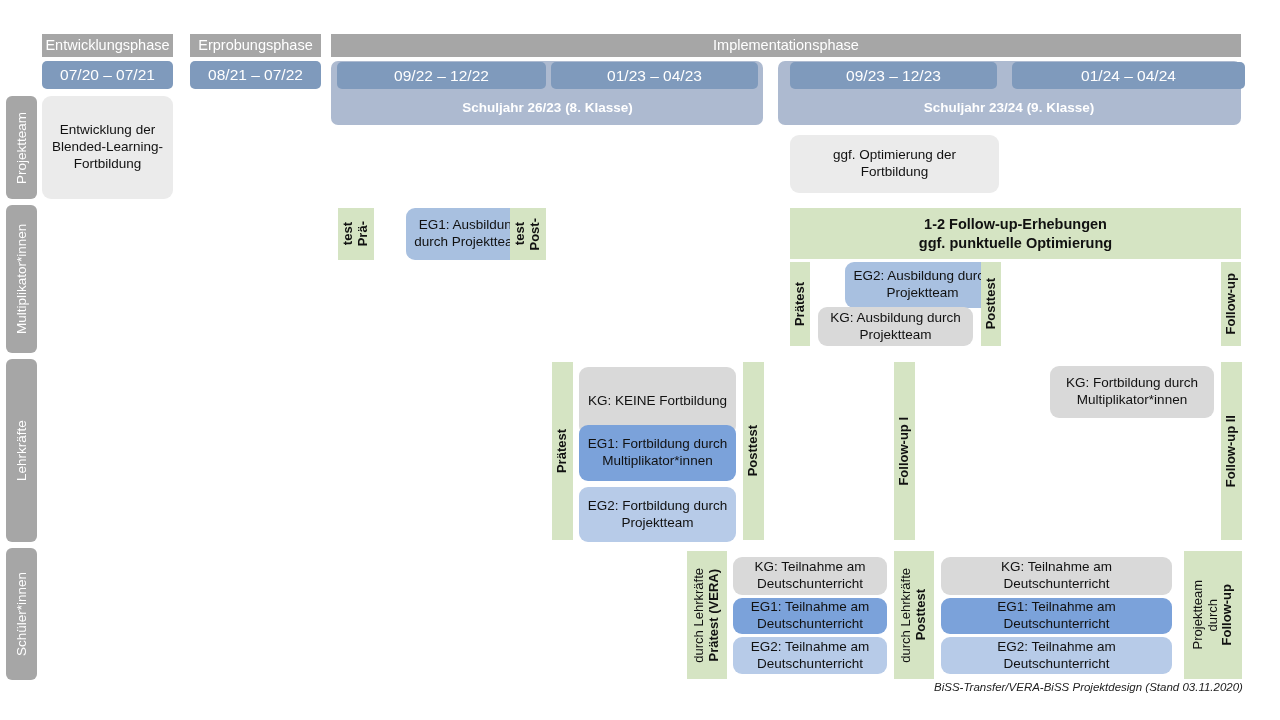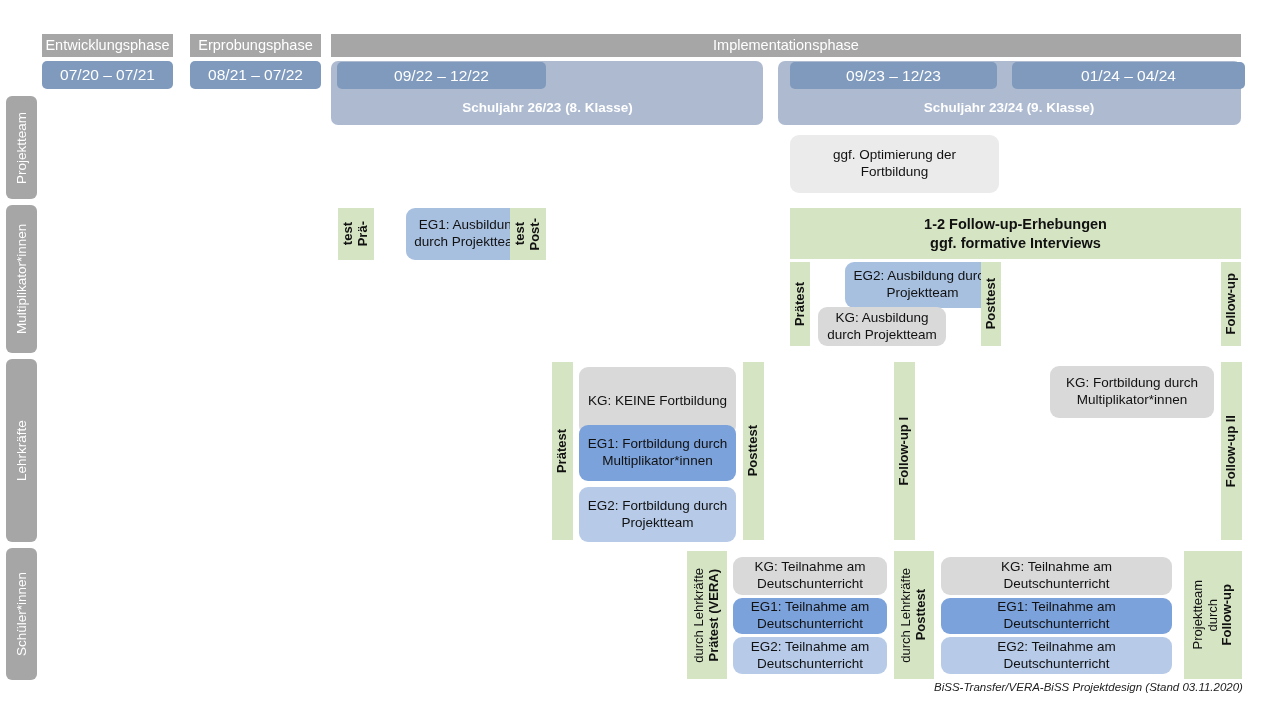--- a/index.html
+++ b/index.html
@@ -75,20 +75,23 @@
     <span>07/20 – 07/21</span>
   </div>
   <div class="box period" style="left:190px;top:61px;width:131px;height:28px;">
     <span>08/21 – 07/22</span>
   </div>
 
   <div class="yearwrap" style="left:331px;top:61px;width:432px;height:64px;"></div>
   <div class="box period" style="left:337px;top:62px;width:209px;height:27px;">
     <span>09/22 – 12/22</span>
   </div>
+  <div class="box period" style="left:551px;top:62px;width:207px;height:27px;">
+    <span>01/23 – 04/23</span>
+  </div>
   <div class="box" style="left:337px;top:96px;width:421px;height:22px;color:#ffffff;font-size:13.5px;font-weight:bold;">
     <span>Schuljahr 26/23 (8. Klasse)</span>
   </div>
 
   <div class="yearwrap" style="left:778px;top:61px;width:463px;height:64px;"></div>
   <div class="box period" style="left:790px;top:62px;width:207px;height:27px;">
     <span>09/23 – 12/23</span>
   </div>
   <div class="box period" style="left:1012px;top:62px;width:233px;height:27px;">
     <span>01/24 – 04/24</span>
@@ -103,20 +106,23 @@
   <div class="box siderail" style="left:6px;top:205px;width:31px;height:148px;">
     <span>Multiplikator*innen</span>
   </div>
   <div class="box siderail" style="left:6px;top:359px;width:31px;height:183px;">
     <span>Lehrkräfte</span>
   </div>
   <div class="box siderail" style="left:6px;top:548px;width:31px;height:132px;">
     <span>Schüler*innen</span>
   </div>
 
+  <div class="box grey" style="left:42px;top:96px;width:131px;height:103px;padding:4px 8px;">
+    <span>Entwicklung der Blended-Learning-Fortbildung</span>
+  </div>
   <div class="box grey" style="left:790px;top:135px;width:209px;height:58px;padding:4px 10px;">
     <span>ggf. Optimierung der Fortbildung</span>
   </div>
 
   <div class="vcol" style="left:338px;top:208px;width:36px;height:52px;">
     <div class="vstack">
       <span class="vtext">Prä-</span>
       <span class="vtext">test</span>
     </div>
   </div>
@@ -128,31 +134,31 @@
   <div class="vcol" style="left:510px;top:208px;width:36px;height:52px;">
     <div class="vstack">
       <span class="vtext">Post-</span>
       <span class="vtext">test</span>
     </div>
   </div>
 
   <div class="box green-band" style="left:790px;top:208px;width:451px;height:51px;">
     <div>
       <span class="twoline">1-2 Follow-up-Erhebungen</span>
-      <span class="twoline">ggf. formative Interviews</span>
+      <span class="twoline">ggf. punktuelle Optimierung</span>
     </div>
   </div>
 
   <div class="vcol" style="left:790px;top:262px;width:20px;height:84px;">
     <span class="vtext">Prätest</span>
   </div>
   <div class="box blue-mid" style="left:818px;top:262px;width:155px;height:46px;padding:2px 6px;">
     <span>EG2: Ausbildung durch Projektteam</span>
   </div>
-  <div class="box grey2" style="left:818px;top:307px;width:128px;height:39px;padding:2px 6px;">
+  <div class="box grey2" style="left:818px;top:307px;width:155px;height:39px;padding:2px 6px;">
     <span>KG: Ausbildung durch Projektteam</span>
   </div>
   <div class="vcol" style="left:981px;top:262px;width:20px;height:84px;">
     <span class="vtext">Posttest</span>
   </div>
   <div class="vcol" style="left:1221px;top:262px;width:20px;height:84px;">
     <span class="vtext">Follow-up</span>
   </div>
 
   <div class="vcol" style="left:552px;top:362px;width:21px;height:178px;">

